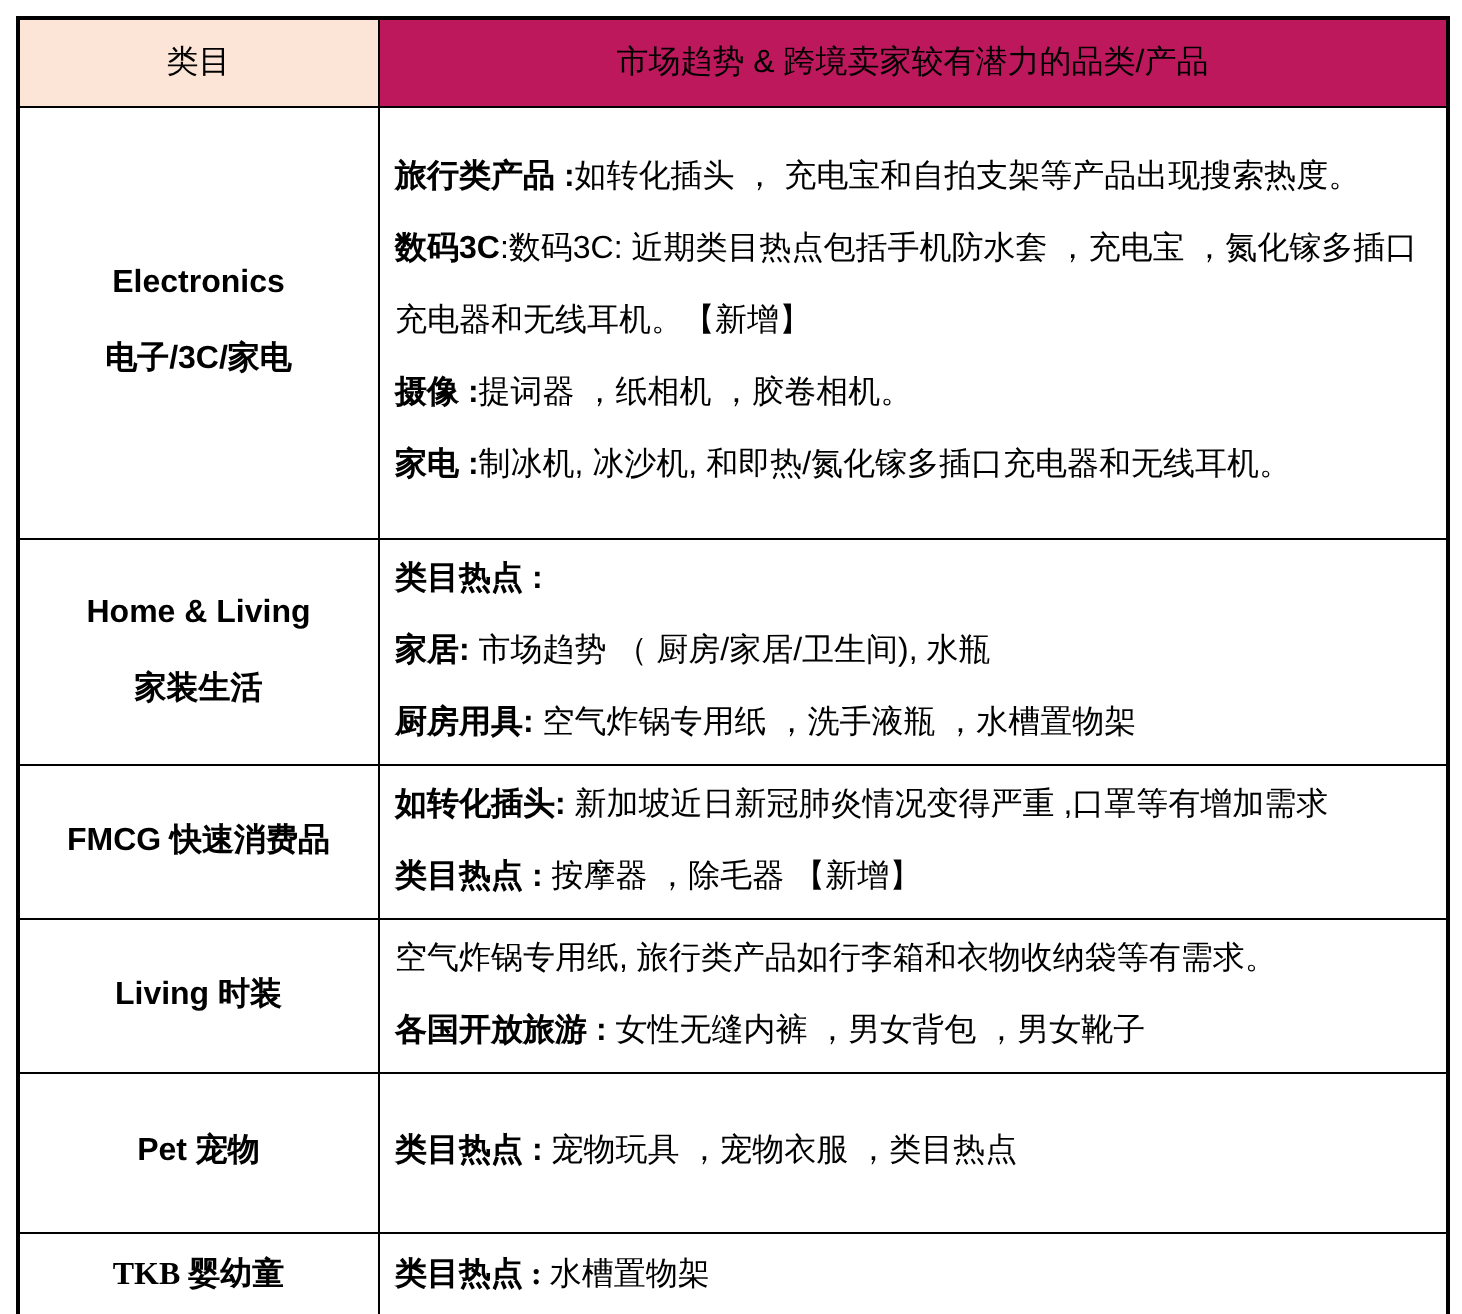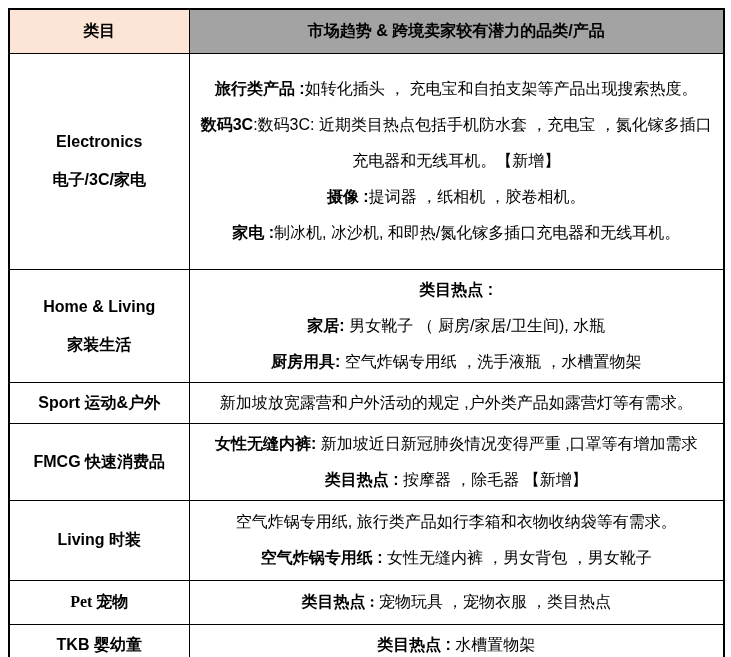--- a/index.html
+++ b/index.html
@@ -16,38 +16,38 @@
     table-layout: fixed;
     width: 715px;
     border: 2.5px solid #000;
   }
   table.trends th, table.trends td { border: 1.5px solid #000; }
   col.c1 { width: 180px; }
   col.c2 { width: 535px; }
   thead tr { height: 44px; }
   th.hdr {
     font-size: 16px;
-    font-weight: bold;
+    font-weight: normal;
     text-align: center;
     vertical-align: middle;
     padding: 0 4px;
   }
   td.category {
     text-align: center;
     vertical-align: middle;
     font-weight: bold;
     font-size: 16px;
     padding: 0 0;
   }
   .cat-line { line-height: 38px; }
   td.trend {
     vertical-align: middle;
     font-size: 16px;
     padding: 2px 8px;
-    text-align: center;
+    text-align: left;
   }
   .line { margin: 0; line-height: 36px; }
   .line b { font-weight: bold; }
   
   tbody tr:nth-child(1) { height: 216px; }
   tbody tr:nth-child(2) { height: 110px; }
   tbody tr:nth-child(3) { height: 40px; }
   tbody tr:nth-child(4) { height: 70px; }
   tbody tr:nth-child(5) { height: 80px; }
   tbody tr:nth-child(6) { height: 44px; font-family: Liberation Serif, serif; }
@@ -58,21 +58,21 @@
 
 <div class="table-wrap">
   <table class="trends">
     <colgroup>
       <col class="c1">
       <col class="c2">
     </colgroup>
     <thead>
       <tr>
         <th class="hdr" style="background: rgb(252, 228, 214);">类目</th>
-        <th class="hdr" style="background: #a3a3a3;">市场趋势 &amp; 跨境卖家较有潜力的品类/产品</th>
+        <th class="hdr" style="background: #be185d;">市场趋势 &amp; 跨境卖家较有潜力的品类/产品</th>
       </tr>
     </thead>
     <tbody>
   <tr>
     <td class="category">
             <div class="cat-line">Electronics</div>
             <div class="cat-line">电子/3C/家电</div>
           </td>
     <td class="trend">
             <p class="line"><b>旅行类产品 :</b><span>如转化插头 ， 充电宝和自拍支架等产品出现搜索热度。</span></p>
@@ -82,51 +82,43 @@
           </td>
   </tr>
 
   <tr>
     <td class="category">
             <div class="cat-line">Home &amp; Living</div>
             <div class="cat-line">家装生活</div>
           </td>
     <td class="trend">
             <p class="line"><b>类目热点 :</b></p>
-            <p class="line"><b>家居:</b><span> 男女靴子 （ 厨房/家居/卫生间), 水瓶</span></p>
+            <p class="line"><b>家居:</b><span> 市场趋势 （ 厨房/家居/卫生间), 水瓶</span></p>
             <p class="line"><b>厨房用具:</b><span> 空气炸锅专用纸 ，洗手液瓶 ，水槽置物架</span></p>
           </td>
   </tr>
 
-  <tr>
-    <td class="category">
-            <div class="cat-line">Sport 运动&amp;户外</div>
-          </td>
-    <td class="trend">
-            <p class="line"><span>新加坡放宽露营和户外活动的规定 ,户外类产品如露营灯等有需求。</span></p>
-          </td>
-  </tr>
 
   <tr>
     <td class="category">
             <div class="cat-line">FMCG 快速消费品</div>
           </td>
     <td class="trend">
-            <p class="line"><b>女性无缝内裤:</b><span> 新加坡近日新冠肺炎情况变得严重 ,口罩等有增加需求</span></p>
+            <p class="line"><b>如转化插头:</b><span> 新加坡近日新冠肺炎情况变得严重 ,口罩等有增加需求</span></p>
             <p class="line"><b>类目热点 :</b><span> 按摩器 ，除毛器 【新增】</span></p>
           </td>
   </tr>
 
   <tr>
     <td class="category">
             <div class="cat-line">Living 时装</div>
           </td>
     <td class="trend">
             <p class="line"><span>空气炸锅专用纸, 旅行类产品如行李箱和衣物收纳袋等有需求。</span></p>
-            <p class="line"><b>空气炸锅专用纸 :</b><span> 女性无缝内裤 ，男女背包 ，男女靴子</span></p>
+            <p class="line"><b>各国开放旅游 :</b><span> 女性无缝内裤 ，男女背包 ，男女靴子</span></p>
           </td>
   </tr>
 
   <tr>
     <td class="category">
             <div class="cat-line">Pet 宠物</div>
           </td>
     <td class="trend">
             <p class="line"><b>类目热点 :</b><span> 宠物玩具 ，宠物衣服 ，类目热点</span></p>
           </td>

